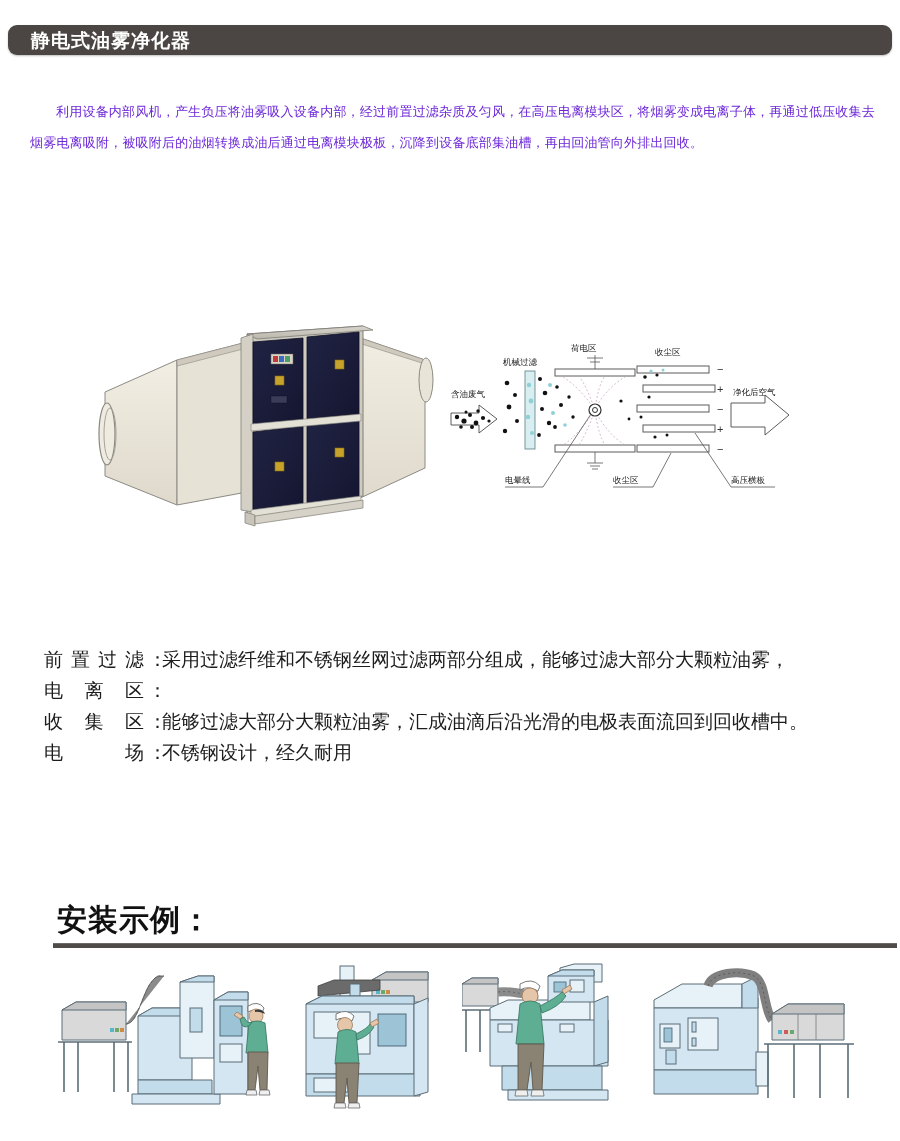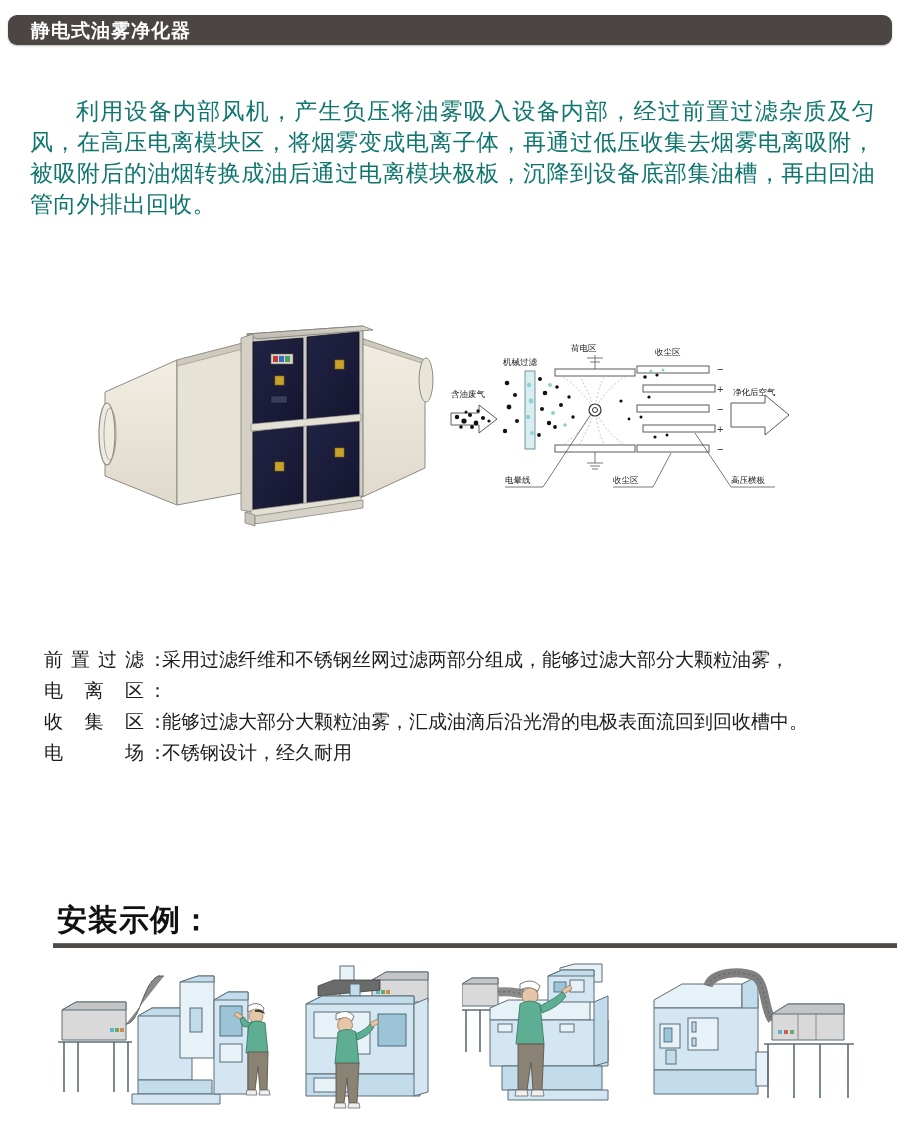--- a/index.html
+++ b/index.html
@@ -7,35 +7,35 @@
   body{
     width:900px;height:1141px;
     background:#ffffff;
     font-family:"Liberation Sans","DejaVu Sans",sans-serif;
     color:#1a1a1a;
     position:relative;
     overflow:hidden;
   }
   
   .header-bar{
-    position:absolute;left:8px;top:15px;width:884px;height:30px;
+    position:absolute;left:8px;top:25px;width:884px;height:30px;
     background:#4b4643;
     border-radius:9px 9px 9px 9px;
     display:flex;align-items:center;
     box-shadow:0 1px 2px rgba(0,0,0,0.25);
   }
   .header-bar .title{
     color:#ffffff;font-size:19px;font-weight:700;
     letter-spacing:1px;margin-left:23px;line-height:1;
     white-space:nowrap;
   }
   
   .intro{
     position:absolute;left:30px;top:96px;width:845px;
-    font-size:23px;line-height:31px;color:#0f766e;
+    font-size:13px;line-height:31px;color:#6d28d9;
     text-indent:2em;text-align:justify;
     letter-spacing:0.2px;
   }
   
   .figures{
     position:absolute;left:0px;top:300px;width:900px;height:270px;
   }
   .photo-wrap{position:absolute;left:95px;top:20px;width:350px;height:230px;}
   .diagram-wrap{position:absolute;left:445px;top:35px;width:355px;height:165px;}
   svg{display:block;}

